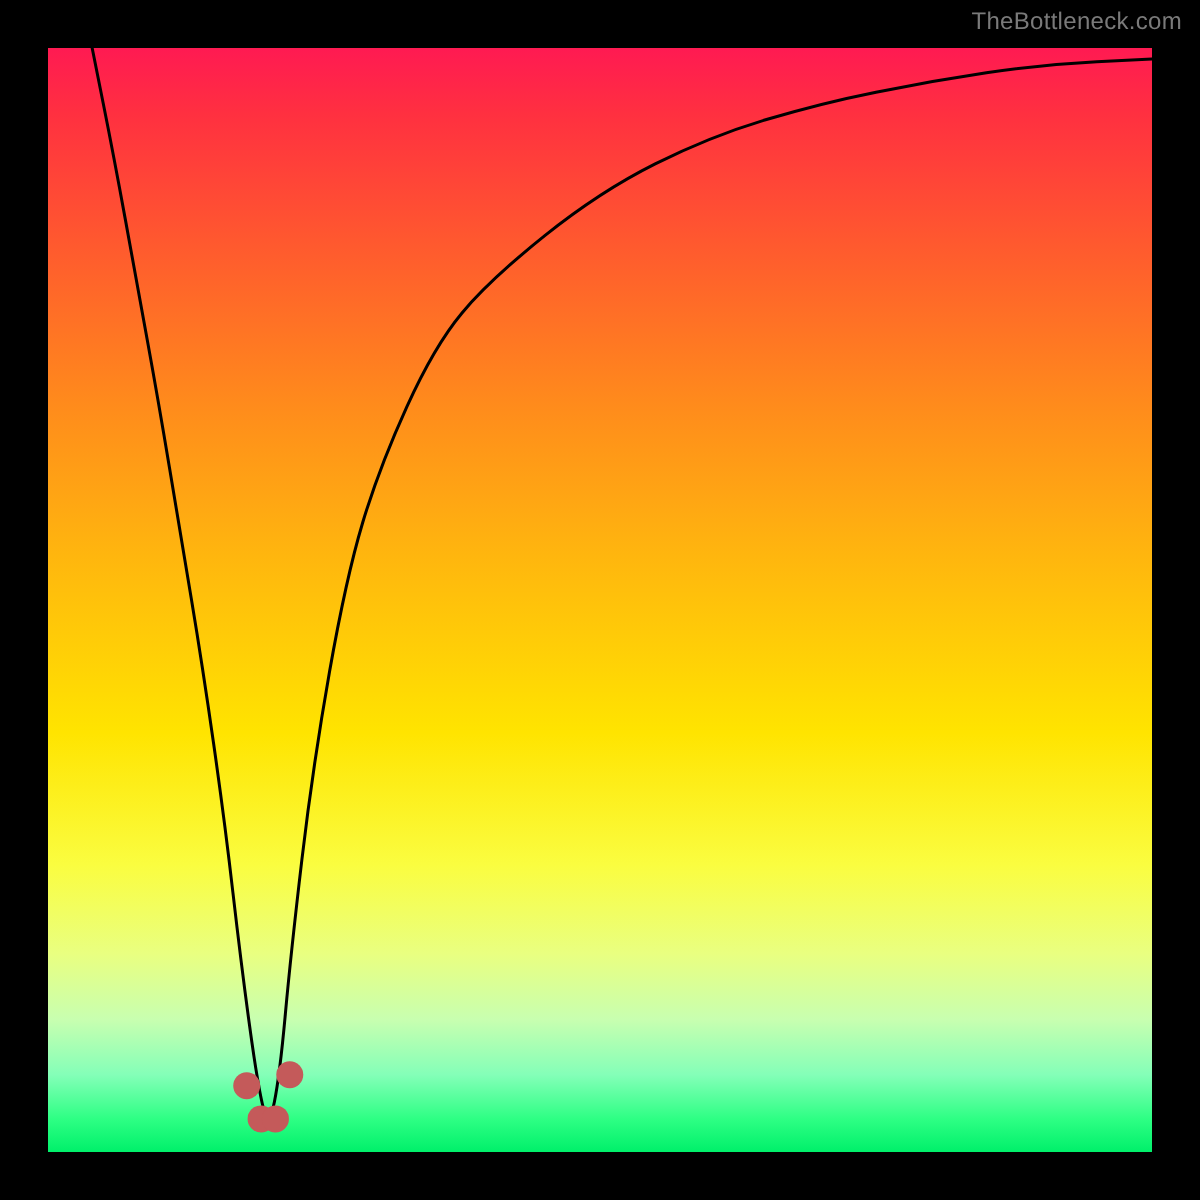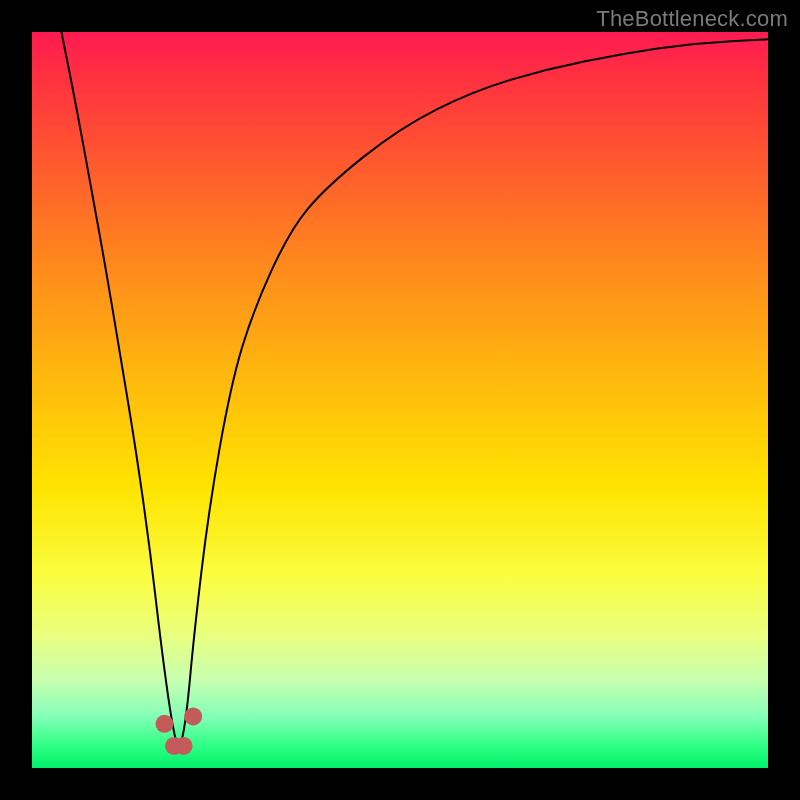--- a/index.html
+++ b/index.html
@@ -38,21 +38,21 @@
       #84ffb8 93%,
       #2eff84 97%,
       #00f06a 100%
     );
   }
   .watermark {
     position: absolute;
     top: 6px;
     right: 12px;
     color: #7a7a7a;
-    font-size: 22px;
+    font-size: 16px;
     letter-spacing: 0.2px;
     font-weight: 400;
   }
   svg.curve {
     position: absolute;
     top: 0;
     left: 0;
     width: 736px;
     height: 736px;
   }

